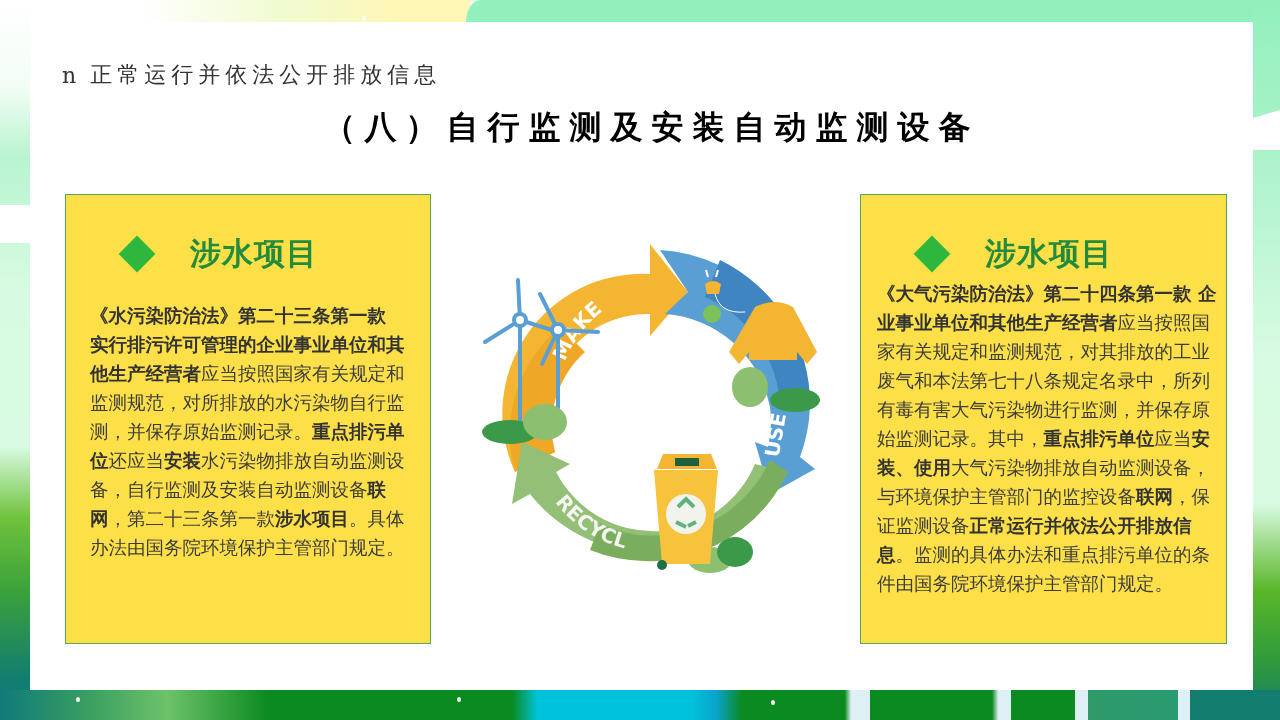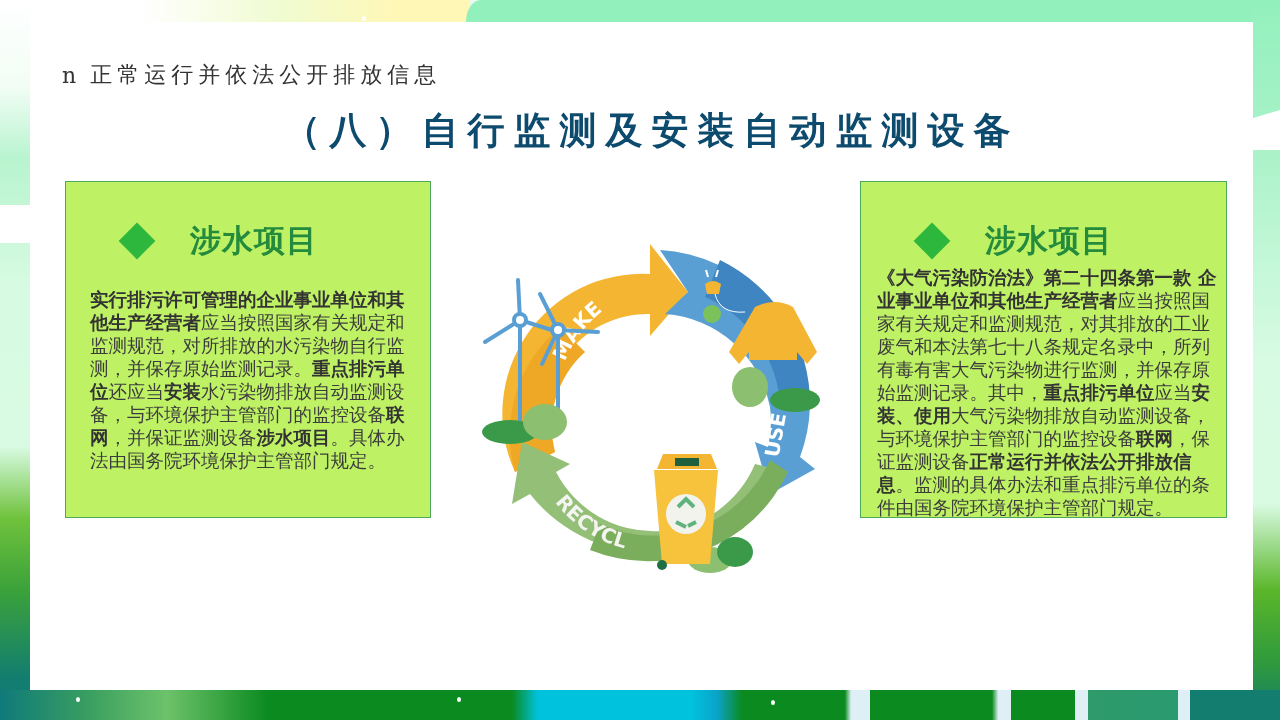--- a/index.html
+++ b/index.html
@@ -44,45 +44,45 @@
   .section-heading {
     position: absolute; left: 32px; top: 38px;
     font-family: "DejaVu Serif", "Liberation Serif", serif;
     font-size: 22px; color: #333; letter-spacing: 5px;
     display: flex; align-items: center;
   }
   .section-heading .bullet { font-size: 22px; margin-right: 14px; letter-spacing: 0; }
   .main-title {
     position: absolute; left: 0; width: 1223px; top: 84px; text-align: center;
     font-family: "DejaVu Sans", "Liberation Sans", sans-serif;
-    font-size: 37px; font-weight: bold; color: #0c4a6e; letter-spacing: 9px;
+    font-size: 32px; font-weight: bold; color: #000000; letter-spacing: 9px;
     padding-left: 20px;
   }
 
   
   .card {
-    position: absolute; top: 159px; height: 337px;
-    border: 1px solid #4ea95c; background: #bef264;
+    position: absolute; top: 172px; height: 450px;
+    border: 1px solid #4ea95c; background: #fde047;
   }
   .card.left { left: 35px; width: 366px; }
   .card.right { left: 830px; width: 367px; }
   .card-head {
     position: absolute; top: 38px; display: flex; align-items: center;
   }
   .card.left .card-head { left: 54px; }
   .card.right .card-head { left: 54px; }
   .diamond {
     width: 26px; height: 26px; background: #2db83d; transform: rotate(45deg);
     margin-right: 40px; margin-left: 4px;
   }
   .card-title {
     font-size: 31px; font-weight: bold; color: #248b3d; letter-spacing: 1px;
   }
   .card-body {
-    position: absolute; font-size: 18.5px; line-height: 23px; color: #3c3c3c;
+    position: absolute; font-size: 18.5px; line-height: 29px; color: #3c3c3c;
   }
   .card.left .card-body { left: 24px; top: 106px; width: 326px; }
   .card.right .card-body { left: 16px; top: 84px; width: 344px; }
   .card-body b { font-weight: bold; color: #333; }
 
   
   .cycle { position: absolute; left: 470px; top: 232px; width: 360px; height: 350px; }
 </style>
 </head>
 <body>
@@ -109,21 +109,22 @@
   </div>
 
   <div class="main-title">（八）自行监测及安装自动监测设备</div>
 
   <div class="card left">
     <div class="card-head">
       <div class="diamond"></div>
       <div class="card-title">涉水项目</div>
     </div>
     <div class="card-body">
-      <div><b>实行排污许可管理的企业事业单位和其他生产经营者</b><span>应当按照国家有关规定和监测规范，对所排放的水污染物自行监测，并保存原始监测记录。</span><b>重点排污单位</b><span>还应当</span><b>安装</b><span>水污染物排放自动监测设备，与环境保护主管部门的监控设备</span><b>联网</b><span>，并保证监测设备</span><b>涉水项目</b><span>。具体办法由国务院环境保护主管部门规定。</span></div>
+      <div><b>《水污染防治法》第二十三条第一款</b></div>
+      <div><b>实行排污许可管理的企业事业单位和其他生产经营者</b><span>应当按照国家有关规定和监测规范，对所排放的水污染物自行监测，并保存原始监测记录。</span><b>重点排污单位</b><span>还应当</span><b>安装</b><span>水污染物排放自动监测设备，自行监测及安装自动监测设备</span><b>联网</b><span>，第二十三条第一款</span><b>涉水项目</b><span>。具体办法由国务院环境保护主管部门规定。</span></div>
     </div>
   </div>
 
   <div class="card right">
     <div class="card-head">
       <div class="diamond"></div>
       <div class="card-title">涉水项目</div>
     </div>
     <div class="card-body">
       <div><b>《大气污染防治法》第二十四条第一款 企业事业单位和其他生产经营者</b><span>应当按照国家有关规定和监测规范，对其排放的工业废气和本法第七十八条规定名录中，所列有毒有害大气污染物进行监测，并保存原始监测记录。其中，</span><b>重点排污单位</b><span>应当</span><b>安装、使用</b><span>大气污染物排放自动监测设备，与环境保护主管部门的监控设备</span><b>联网</b><span>，保证监测设备</span><b>正常运行并依法公开排放信息</b><span>。监测的具体办法和重点排污单位的条件由国务院环境保护主管部门规定。</span></div>

